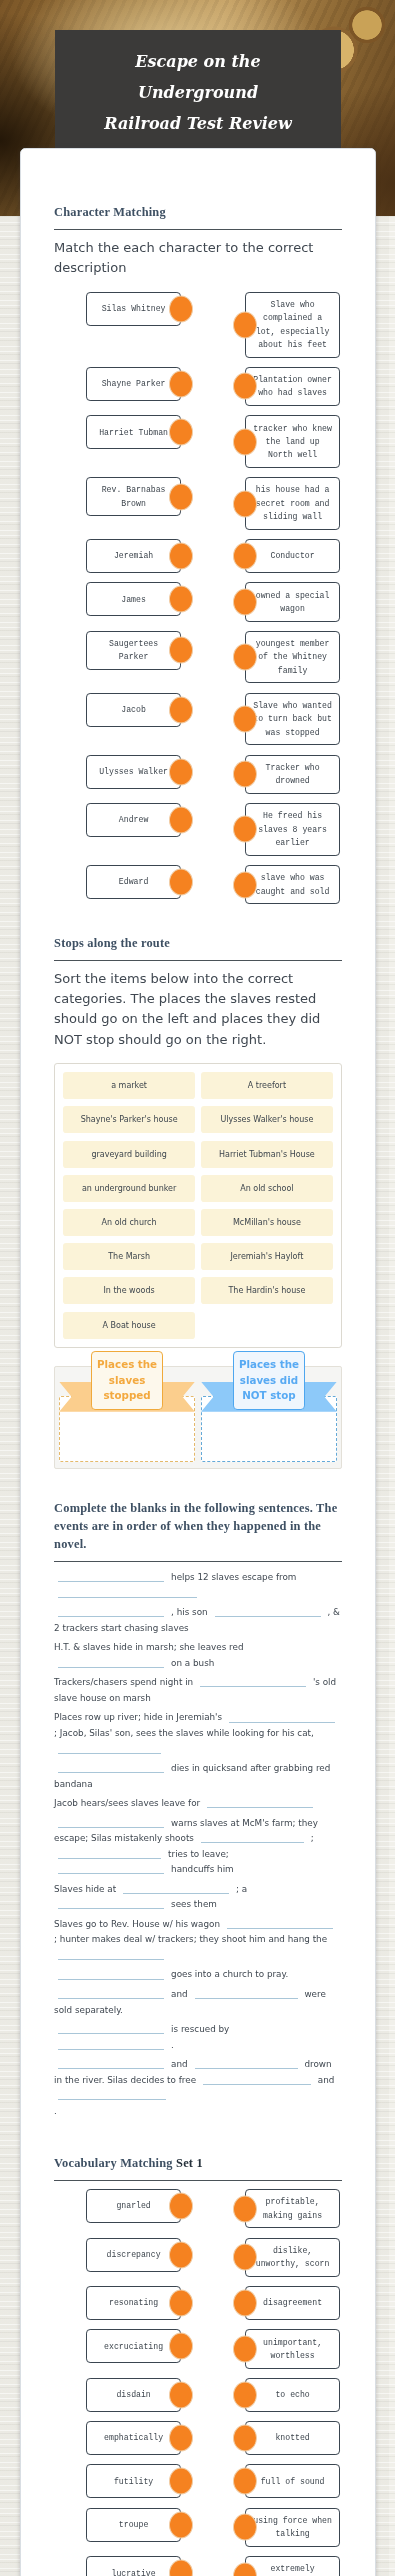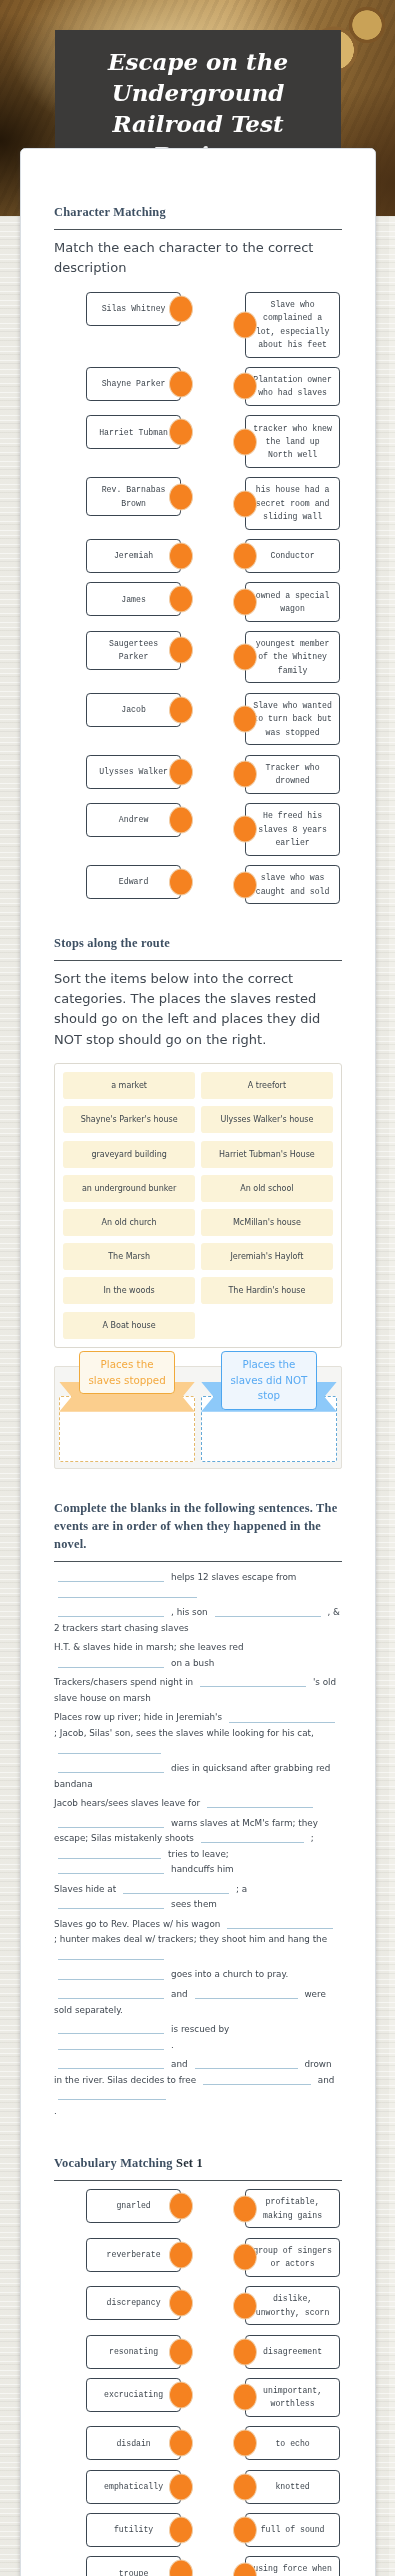--- a/index.html
+++ b/index.html
@@ -24,21 +24,21 @@
       repeating-linear-gradient(115deg, rgba(60,40,15,0.12) 0 3.6px, rgba(0,0,0,0) 3.6px 9.3px),
       linear-gradient(105deg, #7a5527, #a07a3e 30%, #c19a5c 50%, #8f6a35 75%, #63441f 100%);
   }
   .title-box{
     position:absolute;top:30px;left:55px;width:286px;z-index:1;
     background:#3b3a39;box-sizing:border-box;
     padding:15.5px 9.3px 20.6px;text-align:center;
   }
   .title-box .tline{
     color:#ffffff;font-family:"DejaVu Serif","Liberation Serif",serif;
-    font-style:italic;font-weight:bold;font-size:23px;line-height:31px;
+    font-style:italic;font-weight:bold;font-size:16px;line-height:31px;
   }
   
   .card{
     position:relative;z-index:2;margin:148px 19.6px 0;box-sizing:border-box;
     background:#ffffff;border:0.5px solid #d9dee3;border-radius:5.2px 5.2px 2.1px 2.1px;
     box-shadow:0 0.5px 4.1px rgba(60,70,80,0.28);
     padding:39px 17.5px 13.4px;
   }
   .section{margin:16px;}
   .sec-h{
@@ -89,22 +89,22 @@
   }
   .bin-orange .ribbon-band{background:#fbce8d;}
   .bin-blue .ribbon-band{background:#8dc9f9;}
   .drop{
     box-sizing:border-box;margin-top:24px;height:66px;background:#fff;border-radius:2.1px;
   }
   .bin-orange .drop{border:1px dashed #e5b96b;}
   .bin-blue .drop{border:1px dashed #64a9d8;}
   .ribbon-label{
     position:absolute;top:-21.6px;left:50%;transform:translateX(-50%);
-    width:96px;box-sizing:border-box;border-radius:4.1px;
-    padding:5.2px 4.1px;text-align:center;font-size:10.3px;line-height:15.5px;
+    width:72px;box-sizing:border-box;border-radius:4.1px;
+    padding:5.2px 4.1px;text-align:center;font-size:10.3px;line-height:15.5px;font-weight:bold;
   }
   .bin-orange .ribbon-label{background:#fdf8ec;border:1px solid #f0a93a;color:#f3a93f;}
   .bin-blue .ribbon-label{background:#eff6fd;border:1px solid #4da6ef;color:#58aaf3;}
   
   .sentences{margin-top:3.1px;}
   .sentence{font-size:8.8px;color:#3f4750;line-height:15.5px;margin:0 0 4.1px;}
   .blank{
     display:inline-block;height:10.3px;border-bottom:1px solid #a9c6d8;border-radius:0.5px;
     vertical-align:-2.1px;margin:0 4.1px;
   }
@@ -289,21 +289,21 @@
     <div class="sentences">
         <p class="sentence"><span class="blank" style="width: 106px;"></span><span> helps 12 slaves escape from </span><br><span class="blank" style="width: 139px;"></span></p>
         <p class="sentence"><span class="blank" style="width: 106px;"></span><span> , his son </span><span class="blank" style="width: 106px;"></span><span> , &amp; 2 trackers start chasing slaves </span></p>
         <p class="sentence"><span> H.T. &amp; slaves hide in marsh; she leaves red </span><span class="blank" style="width: 106px;"></span><span> on a bush </span></p>
         <p class="sentence"><span> Trackers/chasers spend night in </span><span class="blank" style="width: 106px;"></span><span> 's old slave house on marsh </span></p>
         <p class="sentence"><span> Places row up river; hide in Jeremiah's </span><span class="blank" style="width: 106px;"></span><span> ; Jacob, Silas' son, sees the slaves while looking for his cat, </span><span class="blank" style="width: 103px;"></span></p>
         <p class="sentence"><span class="blank" style="width: 106px;"></span><span> dies in quicksand after grabbing red bandana </span></p>
         <p class="sentence"><span> Jacob hears/sees slaves leave for </span><span class="blank" style="width: 106px;"></span></p>
         <p class="sentence"><span class="blank" style="width: 106px;"></span><span> warns slaves at McM's farm; they escape; Silas mistakenly shoots </span><span class="blank" style="width: 103px;"></span><span> ; </span><span class="blank" style="width: 103px;"></span><span> tries to leave; </span><span class="blank" style="width: 106px;"></span><span> handcuffs him </span></p>
         <p class="sentence"><span> Slaves hide at </span><span class="blank" style="width: 106px;"></span><span> ; a </span><span class="blank" style="width: 106px;"></span><span> sees them </span></p>
-        <p class="sentence"><span> Slaves go to Rev. Places w/ his wagon </span><span class="blank" style="width: 106px;"></span><span> ; hunter makes deal w/ trackers; they shoot him and hang the </span><br><span class="blank" style="width: 106px;"></span></p>
+        <p class="sentence"><span> Slaves go to Rev. House w/ his wagon </span><span class="blank" style="width: 106px;"></span><span> ; hunter makes deal w/ trackers; they shoot him and hang the </span><br><span class="blank" style="width: 106px;"></span></p>
         <p class="sentence"><span class="blank" style="width: 106px;"></span><span> goes into a church to pray. </span></p>
         <p class="sentence"><span class="blank" style="width: 106px;"></span><span> and </span><span class="blank" style="width: 103px;"></span><span> were sold separately. </span></p>
         <p class="sentence"><span class="blank" style="width: 106px;"></span><span> is rescued by </span><span class="blank" style="width: 106px;"></span><span> . </span></p>
         <p class="sentence"><span class="blank" style="width: 106px;"></span><span> and </span><span class="blank" style="width: 103px;"></span><span> drown in the river. Silas decides to free </span><span class="blank" style="width: 108px;"></span><span> and </span><span class="blank" style="width: 108px;"></span><br><span> . </span></p>
       </div>
   </div>
 
   <div class="section gap-lg">
     <div class="sec-h">
       <span>Vocabulary Matching</span>
@@ -316,30 +316,20 @@
             <span>gnarled</span>
             <span class="dot"></span>
           </div>
           <div class="m-box m-right">
             <span class="dot"></span>
             <span>profitable, making gains</span>
           </div>
         </div>
         <div class="match-row">
           <div class="m-box m-left">
-            <span>reverberate</span>
-            <span class="dot"></span>
-          </div>
-          <div class="m-box m-right">
-            <span class="dot"></span>
-            <span>group of singers or actors</span>
-          </div>
-        </div>
-        <div class="match-row">
-          <div class="m-box m-left">
             <span>discrepancy</span>
             <span class="dot"></span>
           </div>
           <div class="m-box m-right">
             <span class="dot"></span>
             <span>dislike, unworthy, scorn</span>
           </div>
         </div>
         <div class="match-row">
           <div class="m-box m-left">

